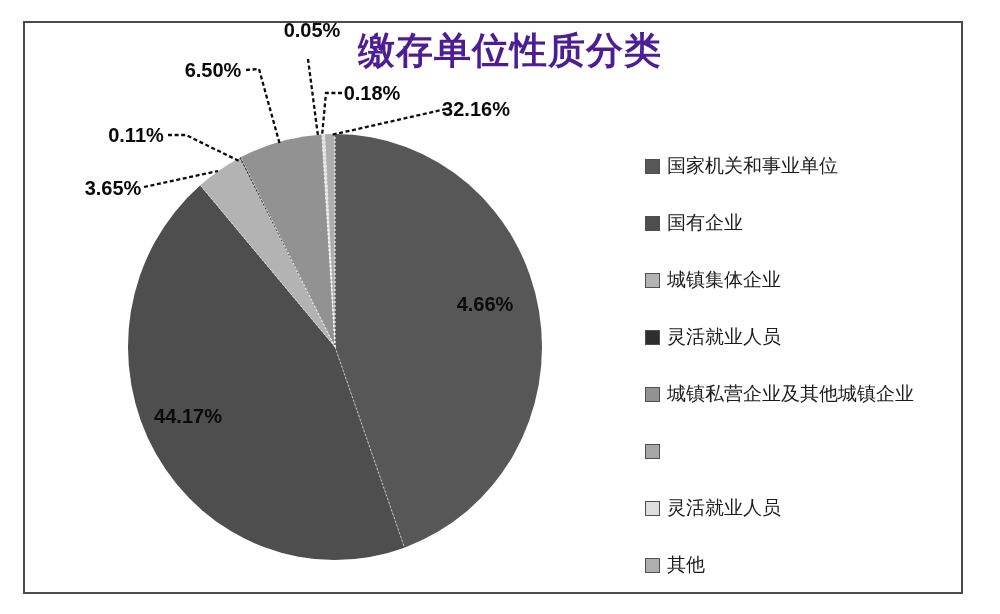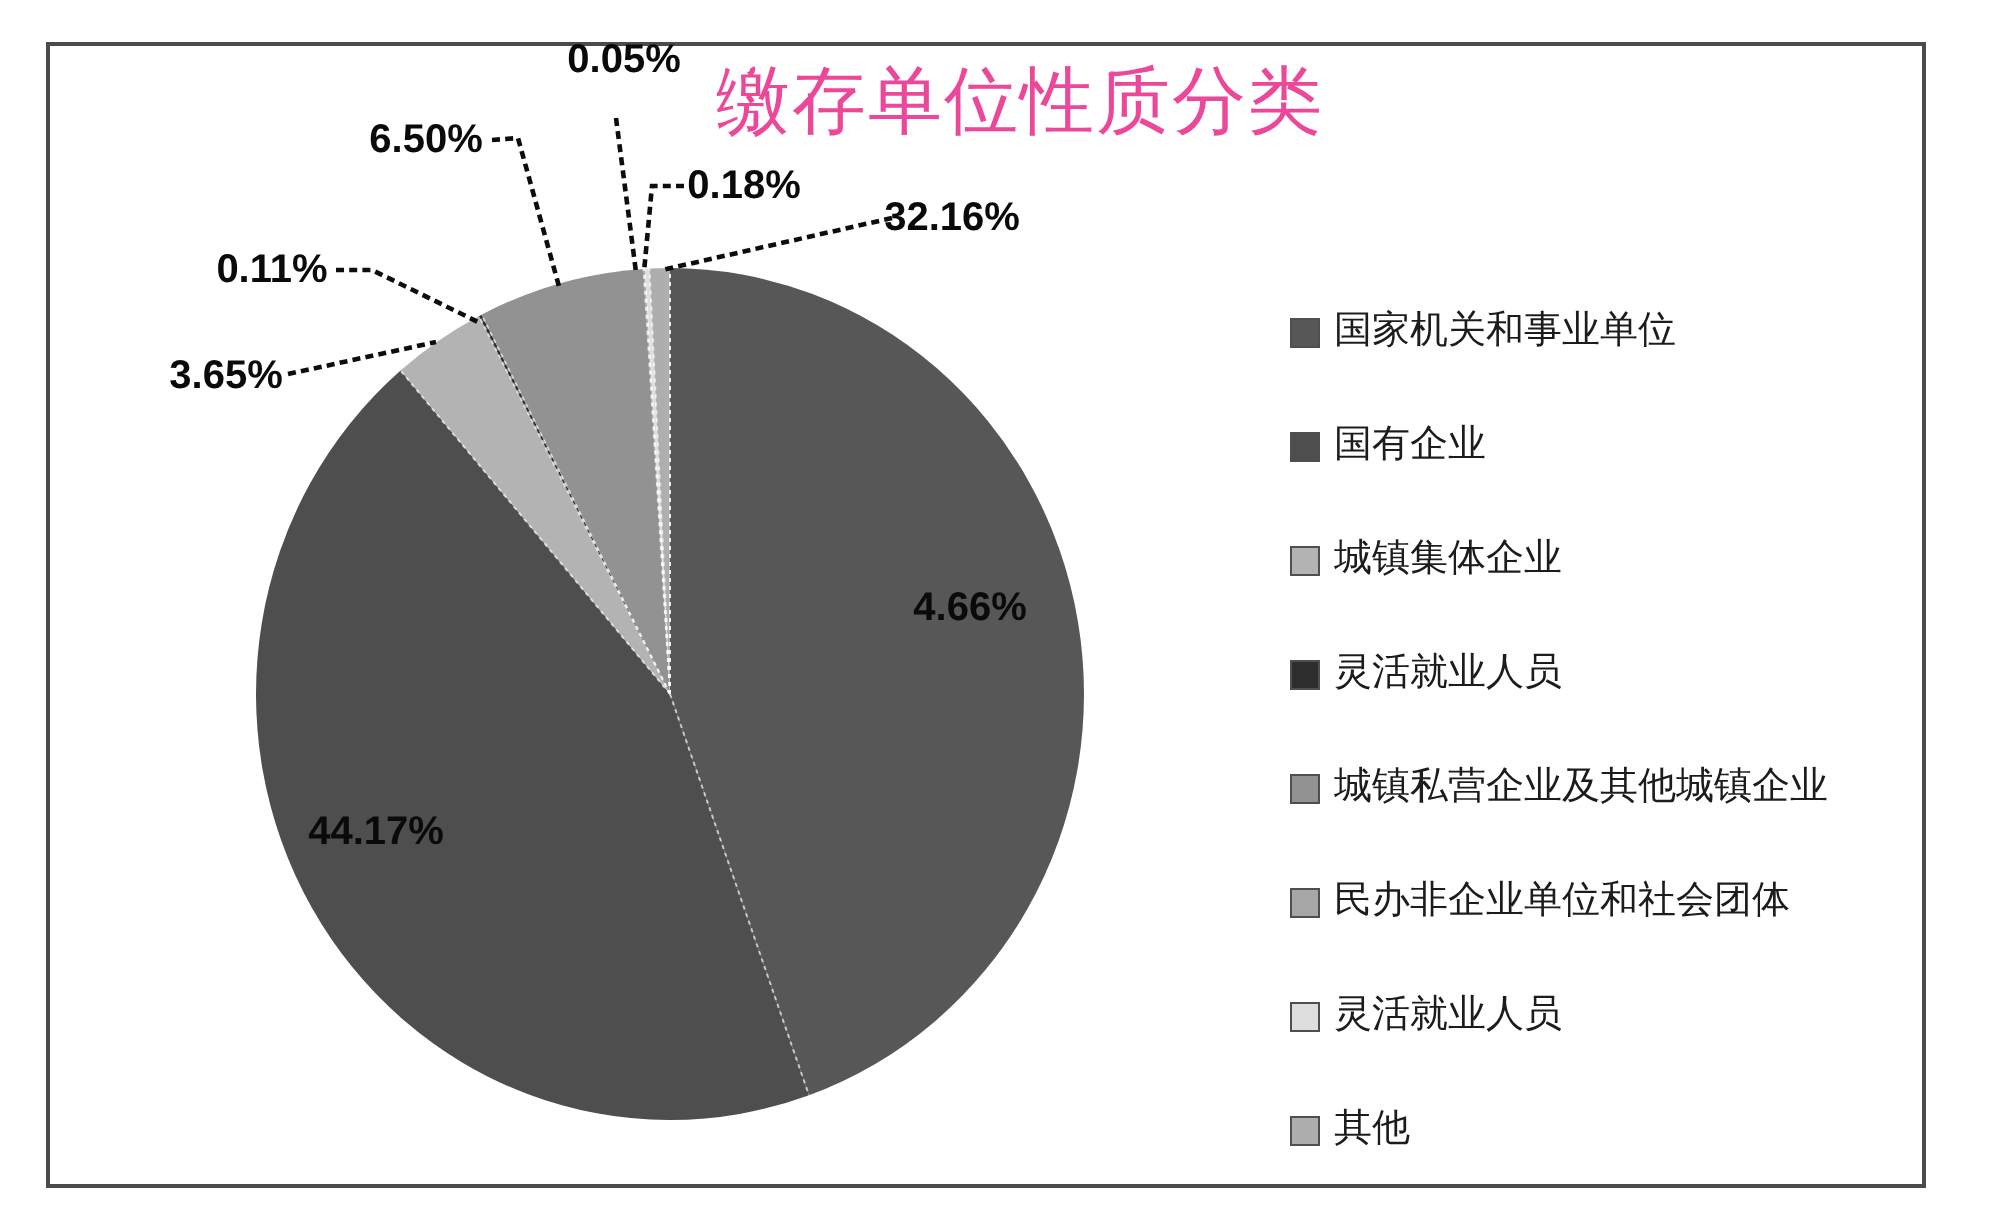--- a/index.html
+++ b/index.html
@@ -6,21 +6,21 @@
   #screen{
     position:relative;width:1000px;height:614px;background:#ffffff;overflow:hidden;
     font-family:"Liberation Sans", sans-serif;
   }
   .frame{
     position:absolute;left:23px;top:21px;width:940px;height:573px;
     box-sizing:border-box;border:2px solid #4b4b4b;background:#ffffff;
   }
   .chart-title{
     position:absolute;left:358px;top:26px;width:296px;text-align:center;
-    font-size:37px;font-weight:400;color:#ec4899;letter-spacing:1px;white-space:nowrap;
+    font-size:37px;font-weight:700;color:#4c1d95;letter-spacing:1px;white-space:nowrap;
   }
   svg.pie{position:absolute;left:0;top:0;width:1000px;height:614px;}
   .pct{
     position:absolute;width:96px;text-align:center;
     font-size:20px;font-weight:700;color:#0a0a0a;white-space:nowrap;
   }
   .legend{
     position:absolute;left:645px;top:132px;width:330px;
   }
   .legend-item{
@@ -81,21 +81,20 @@
       <div class="legend-item">
         <span class="legend-swatch" style="background: rgb(46, 46, 46);"></span>
         <span class="legend-label">灵活就业人员</span>
       </div>
       <div class="legend-item">
         <span class="legend-swatch" style="background: rgb(146, 146, 146);"></span>
         <span class="legend-label">城镇私营企业及其他城镇企业</span>
       </div>
       <div class="legend-item">
         <span class="legend-swatch" style="background: rgb(167, 167, 167);"></span>
-        <span class="legend-label">民办非企业单位和社会团体</span>
       </div>
       <div class="legend-item">
         <span class="legend-swatch" style="background: rgb(222, 222, 222);"></span>
         <span class="legend-label">灵活就业人员</span>
       </div>
       <div class="legend-item">
         <span class="legend-swatch" style="background: rgb(174, 174, 174);"></span>
         <span class="legend-label">其他</span>
       </div>
     </div>

